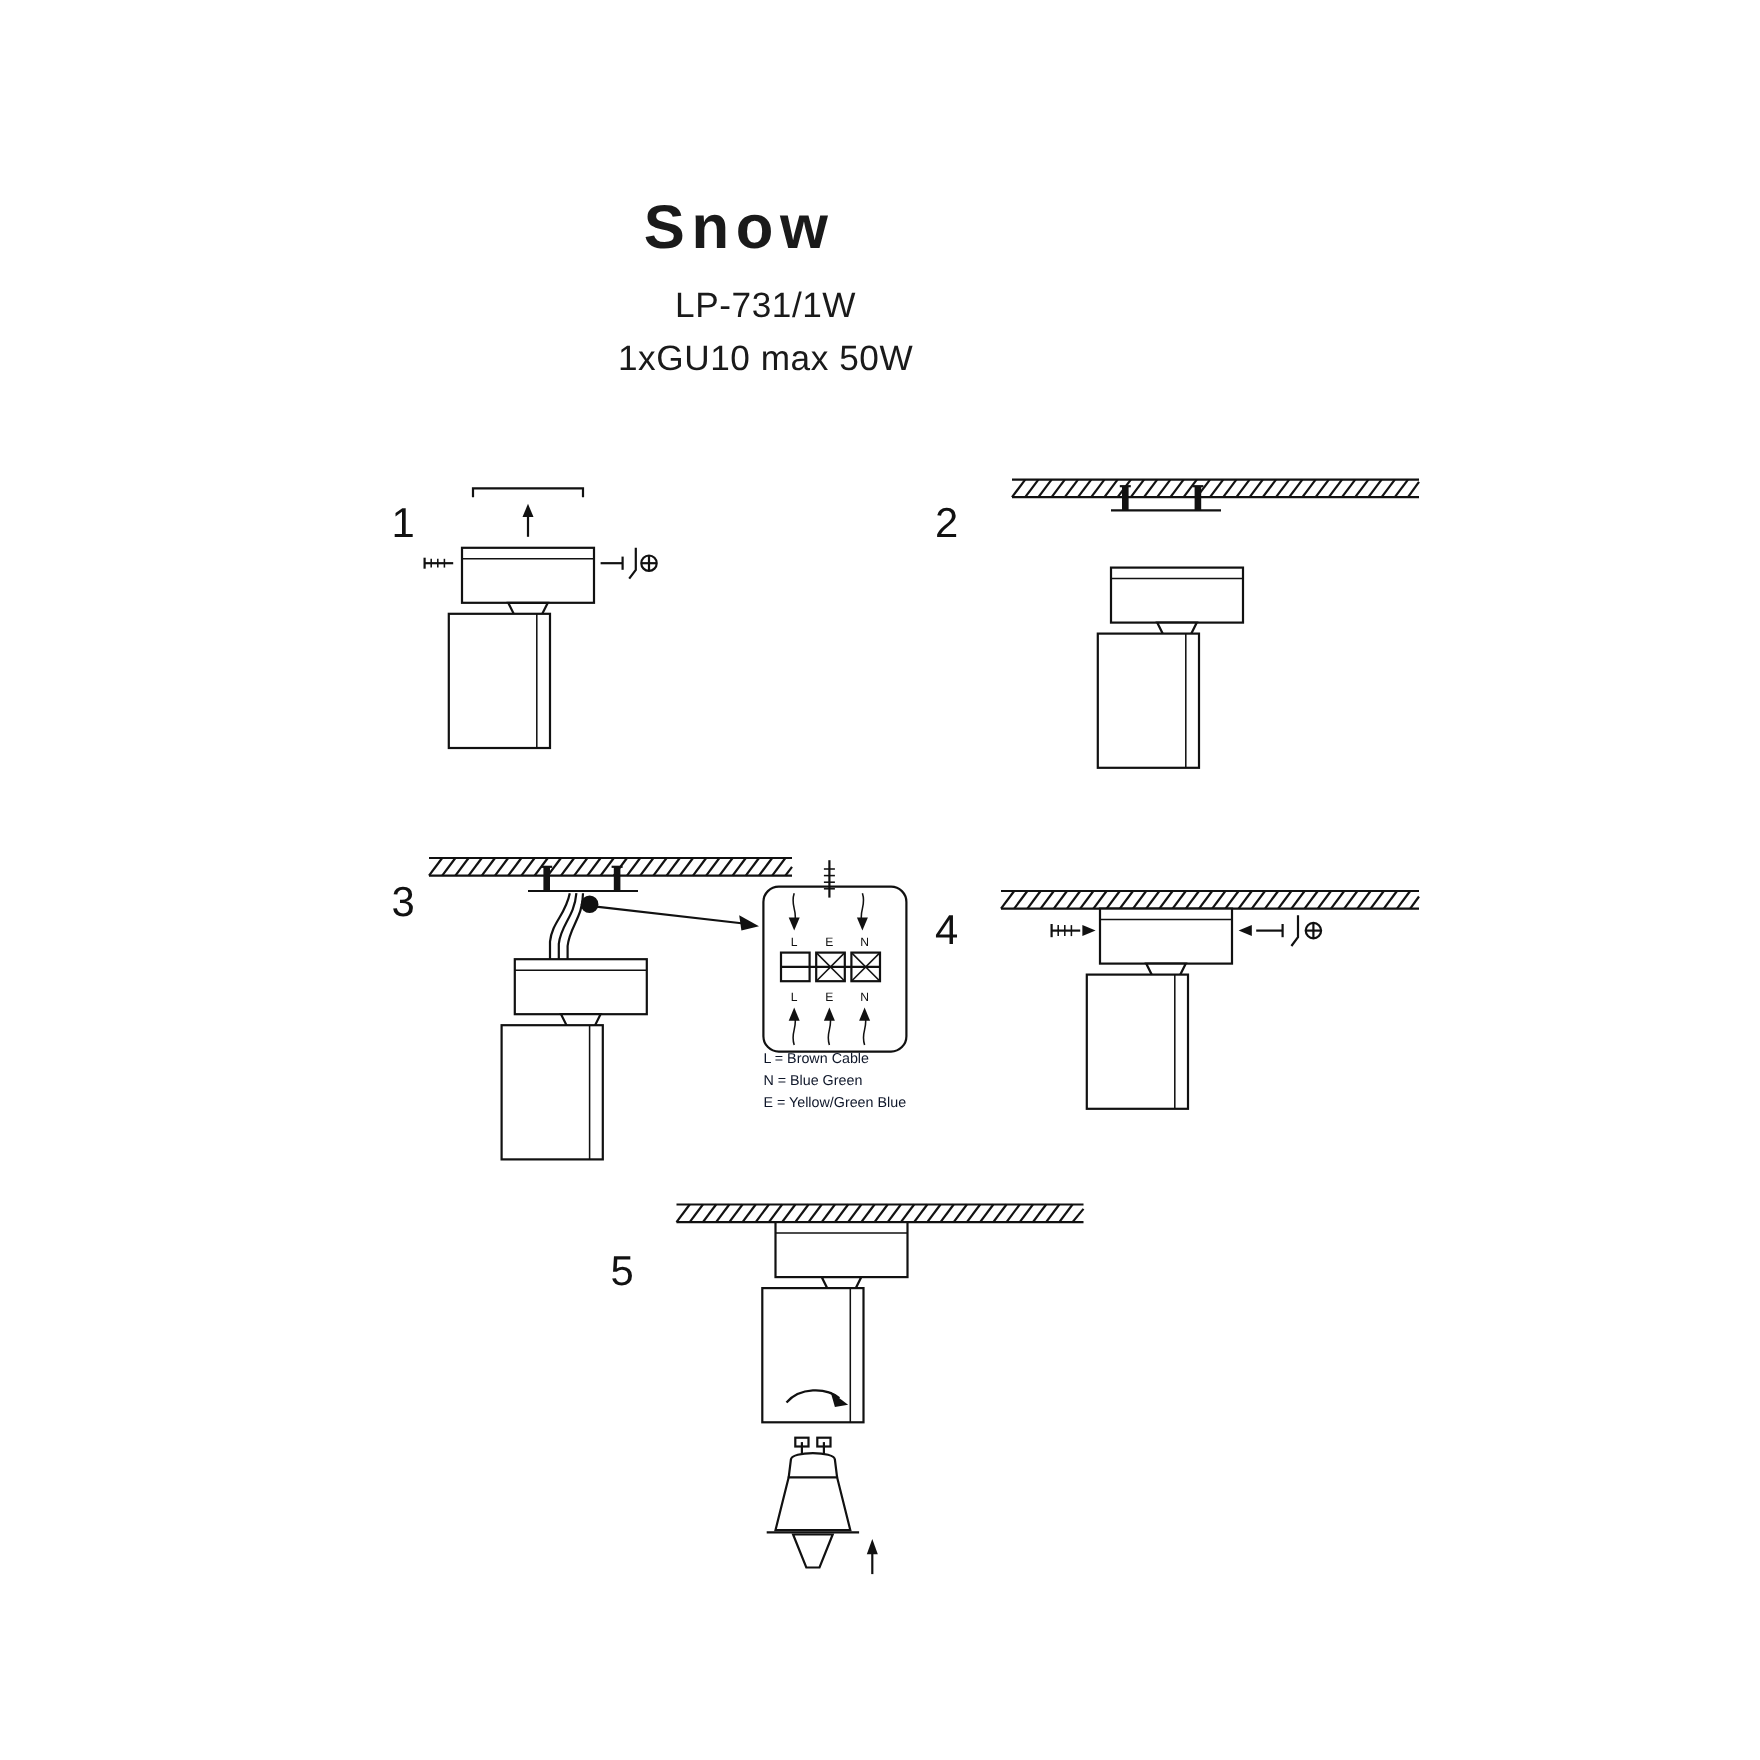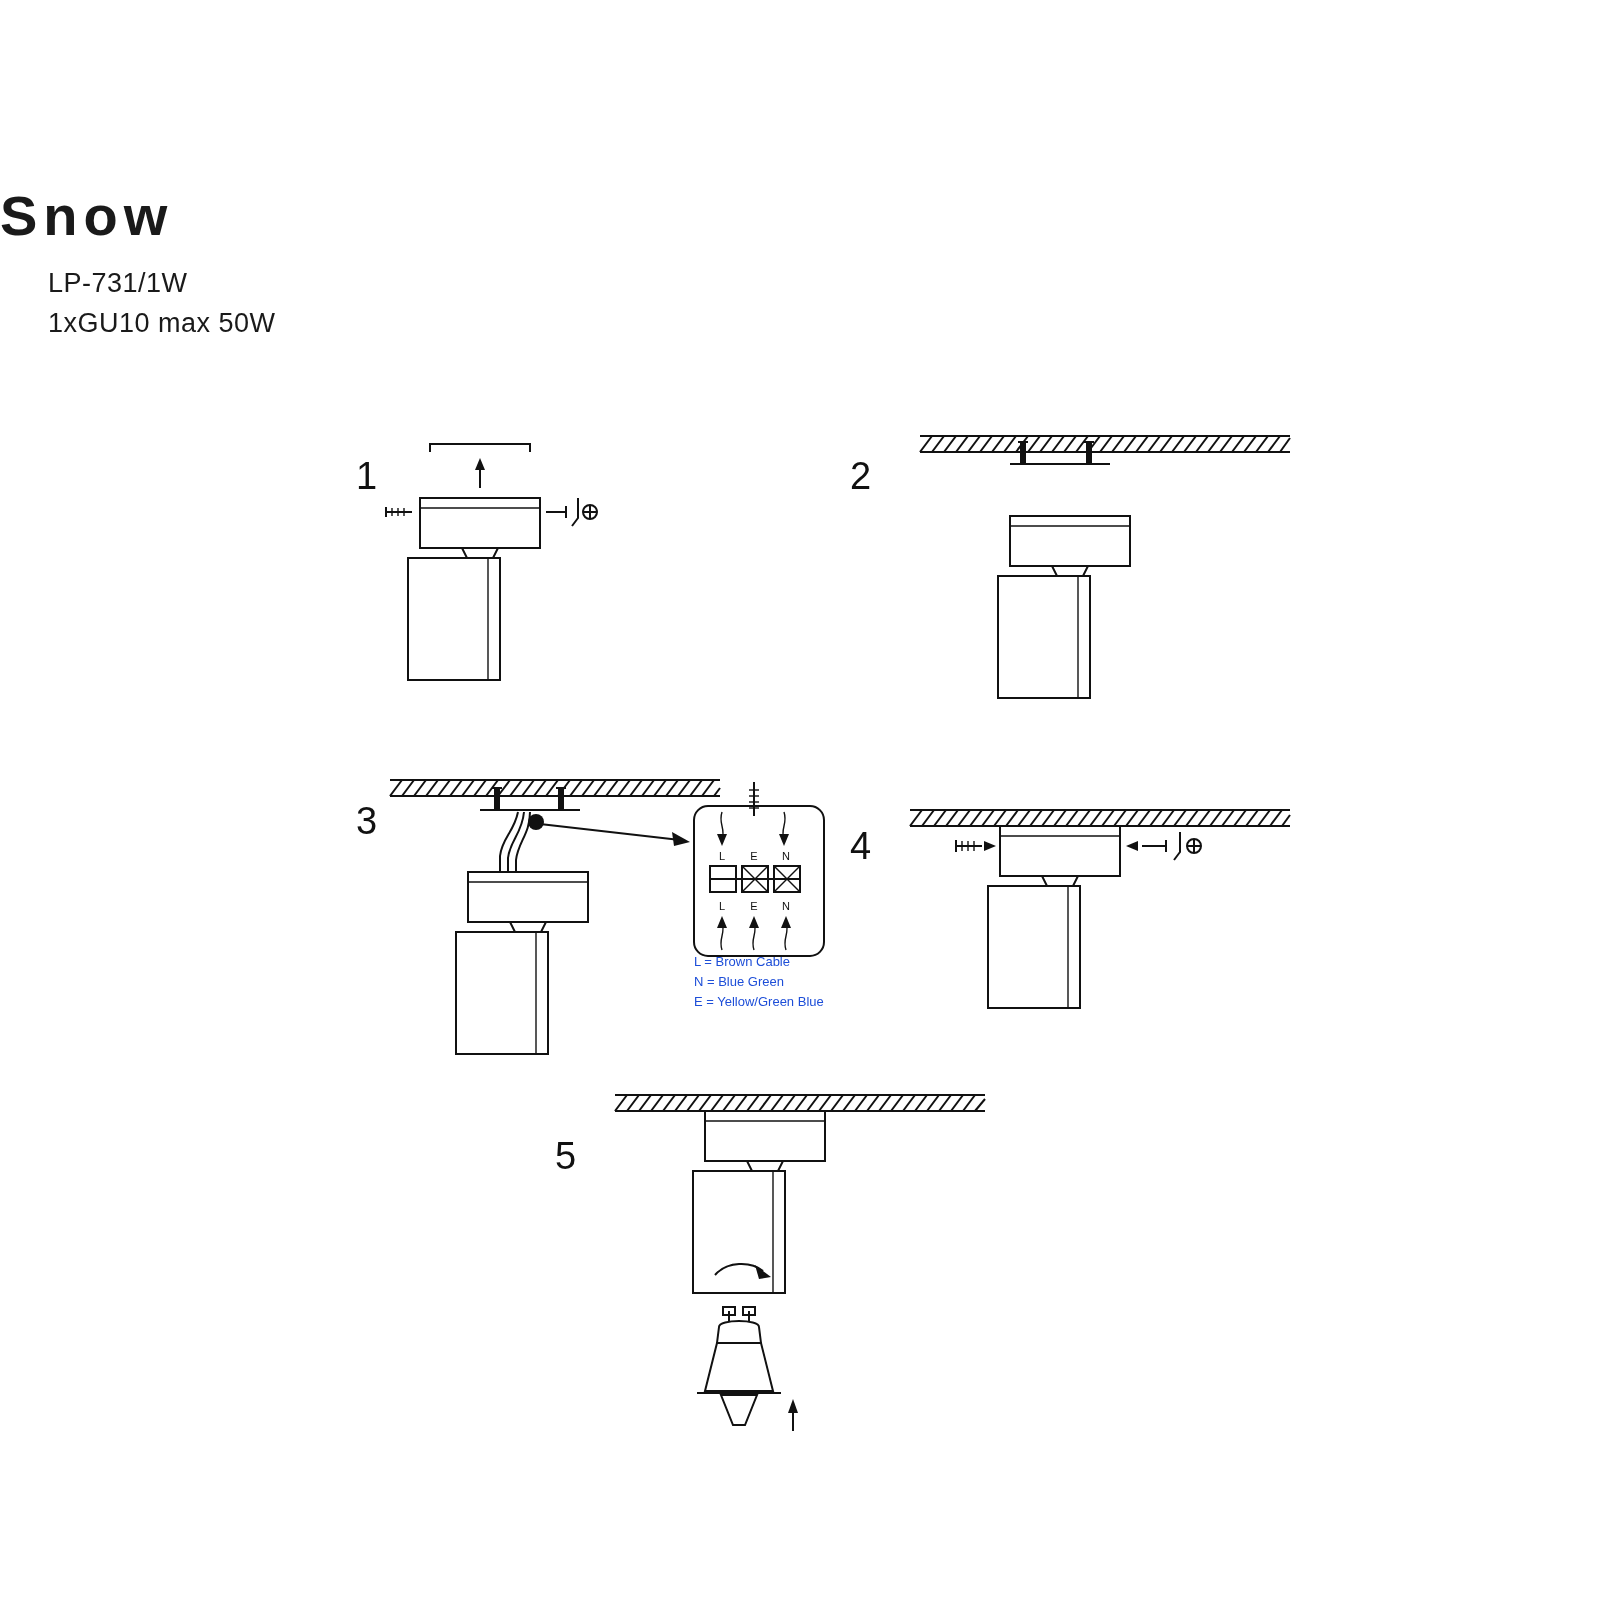--- a/index.html
+++ b/index.html
@@ -12,34 +12,34 @@
     height: 1600px;
     position: relative;
     font-family: "Liberation Sans", sans-serif;
     color: #1a1a1a;
     overflow: hidden;
   }
 
   
   #header {
     position: absolute;
-    top: 185px;
+    top: 175px;
     left: 0;
     width: 1344px;
-    text-align: left;
+    text-align: center;
   }
   #product-title {
     font-size: 56px;
     font-weight: bold;
     letter-spacing: 6px;
     line-height: 1.1;
     margin: 0 0 16px 0;
   }
   .spec-line {
-    font-size: 27px;
+    font-size: 32px;
     line-height: 1.5;
     letter-spacing: 0.5px;
     padding-left: 48px;
   }
 
   
   .step {
     position: absolute;
   }
   .step-number {
@@ -49,21 +49,21 @@
     color: #111;
   }
 
   
   #wiring-legend {
     position: absolute;
     left: 694px;
     top: 952px;
     font-size: 13px;
     line-height: 1.55;
-    color: #1d4ed8;
+    color: #0f172a;
   }
 
   svg { display: block; overflow: visible; }
   .ln { fill: none; stroke: #111; stroke-width: 2; }
   .lnthin { fill: none; stroke: #111; stroke-width: 1.4; }
   .fillw { fill: #ffffff; stroke: #111; stroke-width: 2; }
   .blk { fill: #111; stroke: none; }
 </style>
 </head>
 <body>

